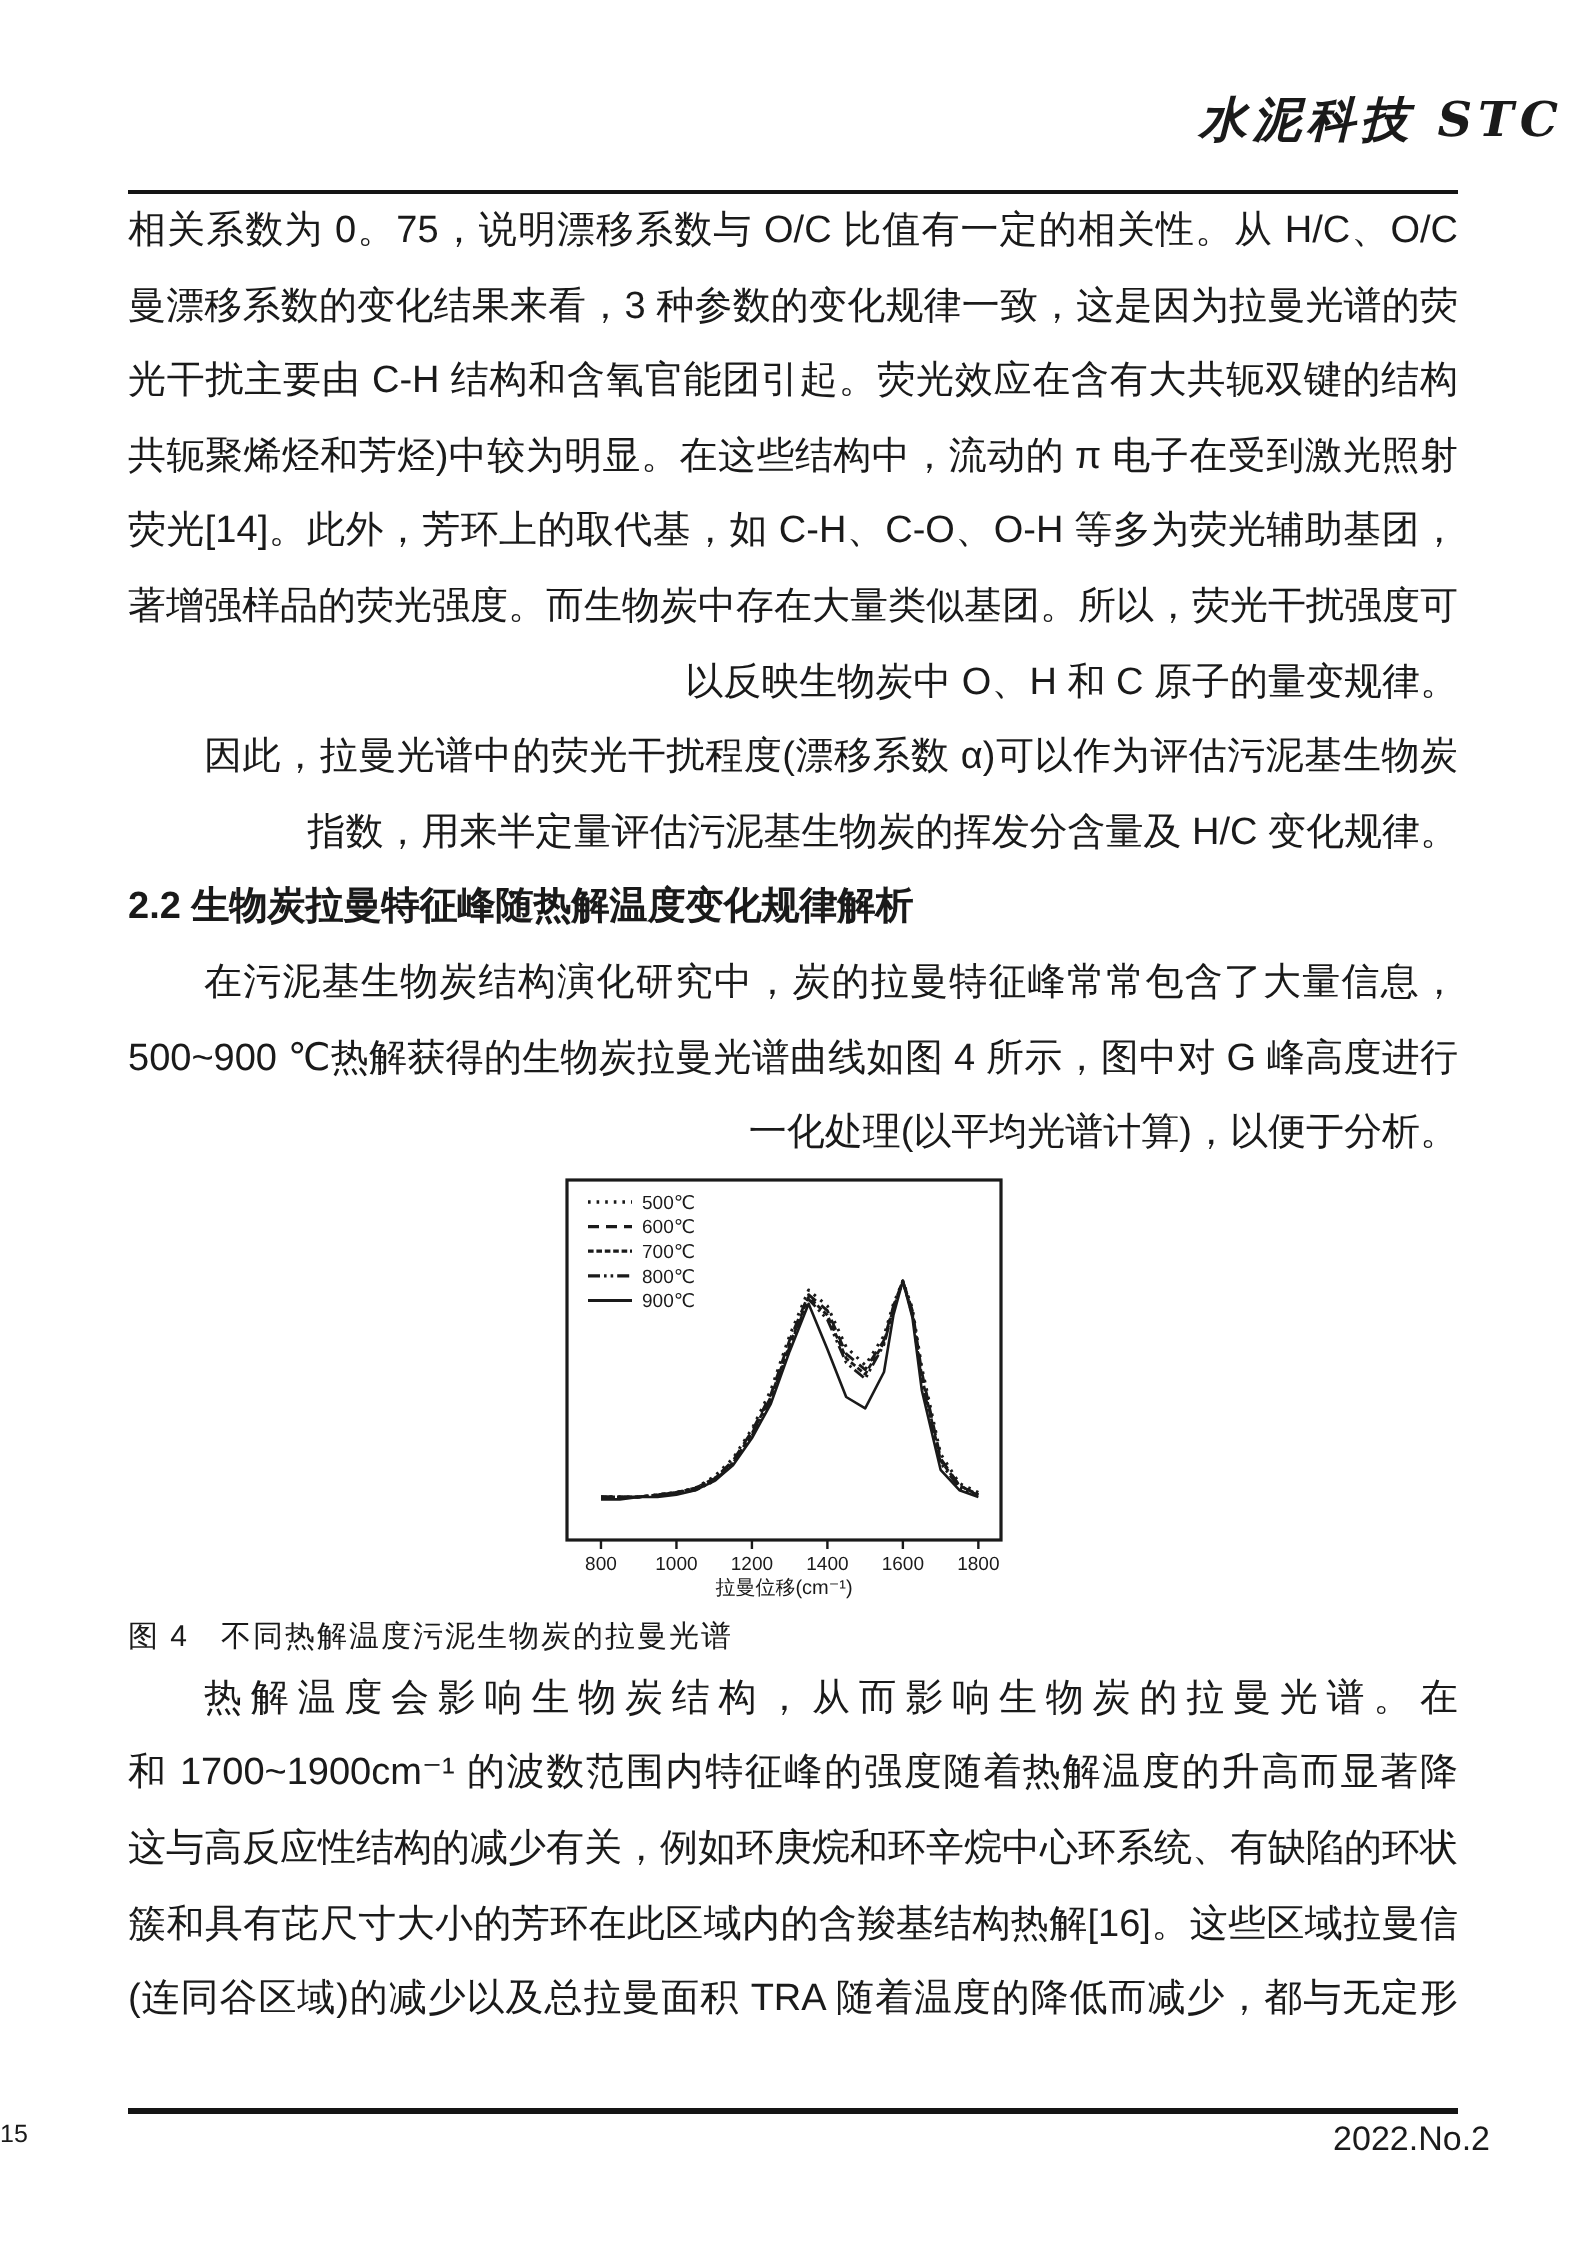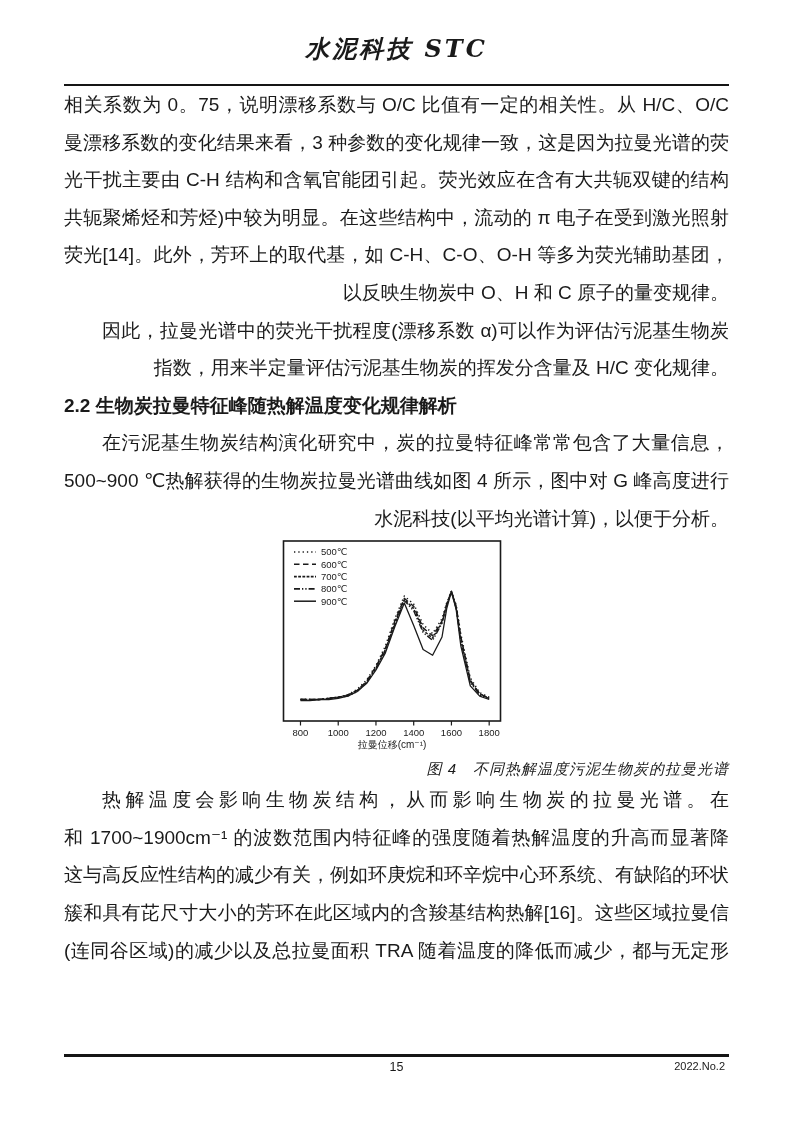--- a/index.html
+++ b/index.html
@@ -2,75 +2,76 @@
 <html><head>
 <meta charset="utf-8">
 <style>
   html,body{margin:0;padding:0;background:#9a9a9a;}
   .page{
     width:793px;height:1122px;background:#ffffff;position:relative;
     margin:0 auto;color:#1a1a1a;overflow:hidden;
     font-family:"Liberation Sans","DejaVu Sans",sans-serif;
   }
   .header-title{
-    margin:0;padding-top:34px;text-align:center;
+    margin:11px;padding-top:34px;text-align:right;
     font-family:"DejaVu Serif","Liberation Serif",serif;
     font-style:italic;font-weight:700;font-size:24px;letter-spacing:3px;
     line-height:30px;
   }
   .rule-top{margin:20px 64px 0 64px;height:2px;background:#151515;}
   .content{margin:0 64px;}
   .bline{
     font-size:19px;line-height:37.6px;height:37.6px;overflow:hidden;
     text-align:justify;text-align-last:justify;
     text-justify:inter-character;white-space:normal;
   }
   .bline.nofill{text-align:right;text-align-last:auto;}
   .bline.indent{text-indent:2em;}
   .heading{
     font-size:19px;line-height:37.6px;height:37.6px;margin:0;
     font-weight:700;text-align:left;
   }
   .figure-block{margin:2px 0 0 0;}
   .fig-wrap{width:240px;margin:0 auto;}
   .caption{
-    text-align:right;font-size:15px;line-height:24px;margin-top:2px;
-    font-weight:500;letter-spacing:1px;font-style:italic;
+    text-align:left;font-size:15px;line-height:24px;margin-top:2px;
+    font-weight:500;letter-spacing:1px;
   }
   .footer-rule{position:absolute;left:64px;right:64px;top:1054px;height:2.5px;background:#151515;}
-  .footer-page{position:absolute;left:0;right:0;top:1060px;text-align:center;font-size:12.5px;}
-  .footer-issue{position:absolute;right:68px;top:1060px;font-size:11px;}
+  .footer-page{position:absolute;left:0;right:0;top:1060px;font-size:12.5px;}
+  .footer-issue{position:absolute;right:48px;top:1060px;font-size:17px;}
   svg text{font-family:"Liberation Sans","DejaVu Sans",sans-serif;}
 </style>
 </head>
 <body>
 
 <div class="page">
 
   <h1 class="header-title">水泥科技 STC</h1>
   <div class="rule-top"></div>
 
   <div class="content">
     <div>
         <div class="bline">相关系数为 0。75，说明漂移系数与 O/C 比值有一定的相关性。从 H/C、O/C 与拉</div>
         <div class="bline">曼漂移系数的变化结果来看，3 种参数的变化规律一致，这是因为拉曼光谱的荧</div>
         <div class="bline">光干扰主要由 C-H 结构和含氧官能团引起。荧光效应在含有大共轭双键的结构(如</div>
         <div class="bline">共轭聚烯烃和芳烃)中较为明显。在这些结构中，流动的 π 电子在受到激光照射时</div>
         <div class="bline">荧光[14]。此外，芳环上的取代基，如 C-H、C-O、O-H 等多为荧光辅助基团，可显</div>
+        <div class="bline">著增强样品的荧光强度。而生物炭中存在大量类似基团。所以，荧光干扰强度可</div>
         <div class="bline nofill">以反映生物炭中 O、H 和 C 原子的量变规律。</div>
       </div>
     <div>
         <div class="bline indent">因此，拉曼光谱中的荧光干扰程度(漂移系数 α)可以作为评估污泥基生物炭的</div>
         <div class="bline nofill">指数，用来半定量评估污泥基生物炭的挥发分含量及 H/C 变化规律。</div>
       </div>
     <h2 class="heading">2.2 生物炭拉曼特征峰随热解温度变化规律解析</h2>
     <div>
         <div class="bline indent">在污泥基生物炭结构演化研究中，炭的拉曼特征峰常常包含了大量信息，</div>
         <div class="bline">500~900 ℃热解获得的生物炭拉曼光谱曲线如图 4 所示，图中对 G 峰高度进行归</div>
-        <div class="bline nofill">水泥科技(以平均光谱计算)，以便于分析。</div>
+        <div class="bline nofill">一化处理(以平均光谱计算)，以便于分析。</div>
       </div>
 
     <figure class="figure-block">
       <div class="fig-wrap">
         <svg id="raman-chart" width="240" height="212" viewBox="0 0 240 212" xmlns="http://www.w3.org/2000/svg">
             <rect x="6.5" y="2" width="217" height="180" fill="none" stroke="#1a1a1a" stroke-width="1.6"></rect>
             <line x1="23.482608695652175" y1="182" x2="23.482608695652175" y2="186.5" stroke="#1a1a1a" stroke-width="1.2"></line>
             <text x="23.482608695652175" y="197" font-size="9.5" text-anchor="middle" fill="#1a1a1a">800</text>
             <line x1="61.22173913043478" y1="182" x2="61.22173913043478" y2="186.5" stroke="#1a1a1a" stroke-width="1.2"></line>
             <text x="61.22173913043478" y="197" font-size="9.5" text-anchor="middle" fill="#1a1a1a">1000</text>

